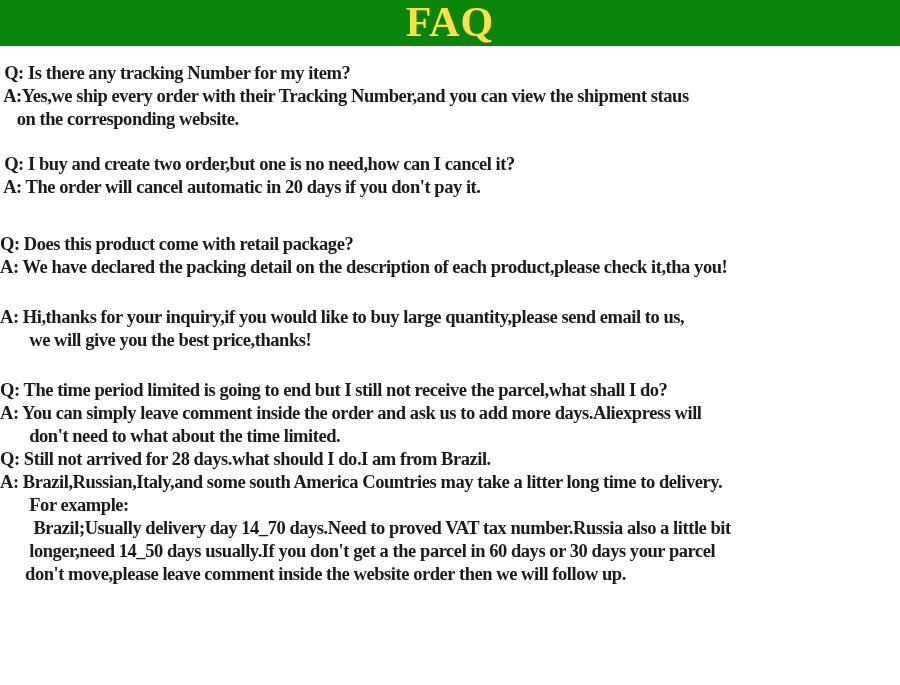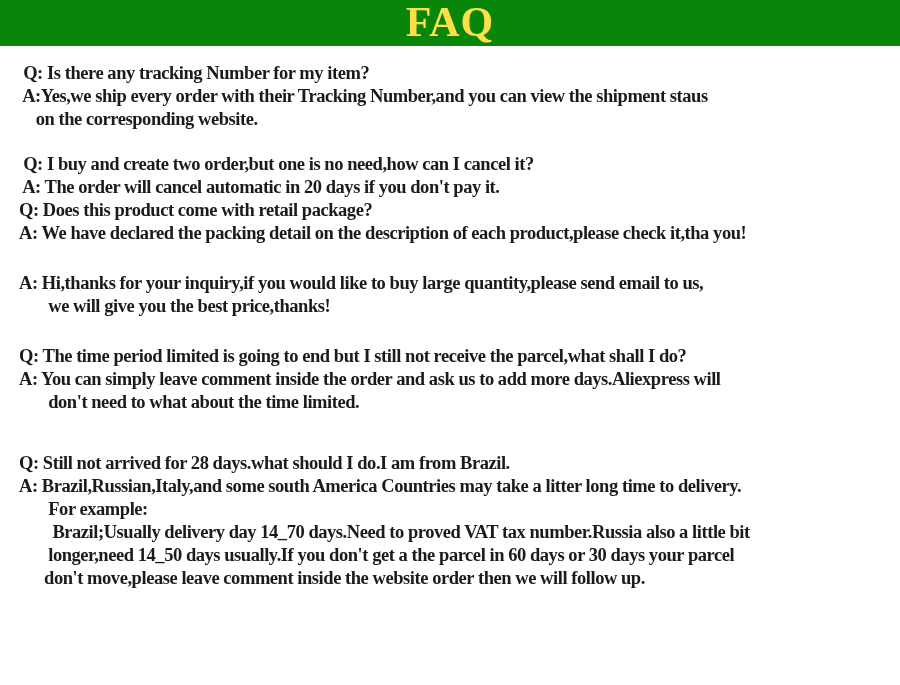--- a/index.html
+++ b/index.html
@@ -25,31 +25,31 @@
   }
   .header .title {
     color: #fde047;
     font-size: 42px;
     font-weight: bold;
     letter-spacing: 1px;
     line-height: 46px;
     transform: translateY(-1px);
   }
   .faq-list {
-    padding: 16px 8px 0 19px;
+    padding: 16px 8px 0 0;
     font-family: Liberation Serif, serif;
   }
   .faq-item {
     margin: 0;
   }
   .faq-item:nth-child(1) { margin-bottom: 22px; }
-  .faq-item:nth-child(2) { }
+  .faq-item:nth-child(2) { margin-bottom: 34px; }
   .faq-item:nth-child(3) { margin-bottom: 27px; }
   .faq-item:nth-child(4) { margin-bottom: 27px; }
-  .faq-item:nth-child(5) { margin-bottom: 38px; }
+  .faq-item:nth-child(5) { }
   .faq-line {
     font-size: 18.5px;
     font-weight: bold;
     color: #1b1b1b;
     line-height: 23px;
     letter-spacing: -0.45px;
     white-space: pre;
   }
 </style>
 </head>

